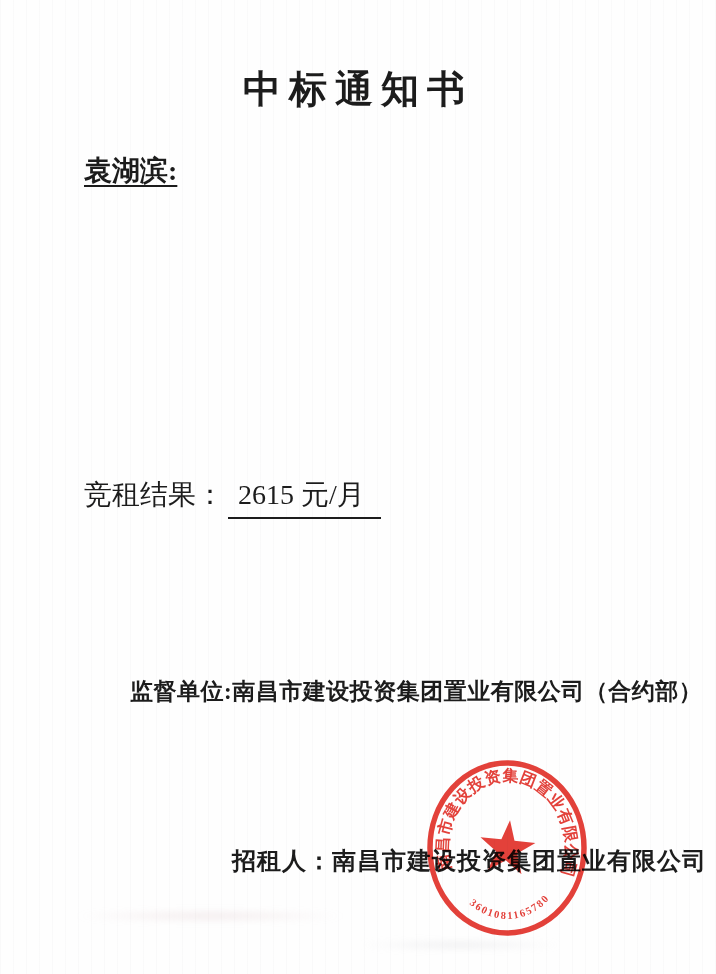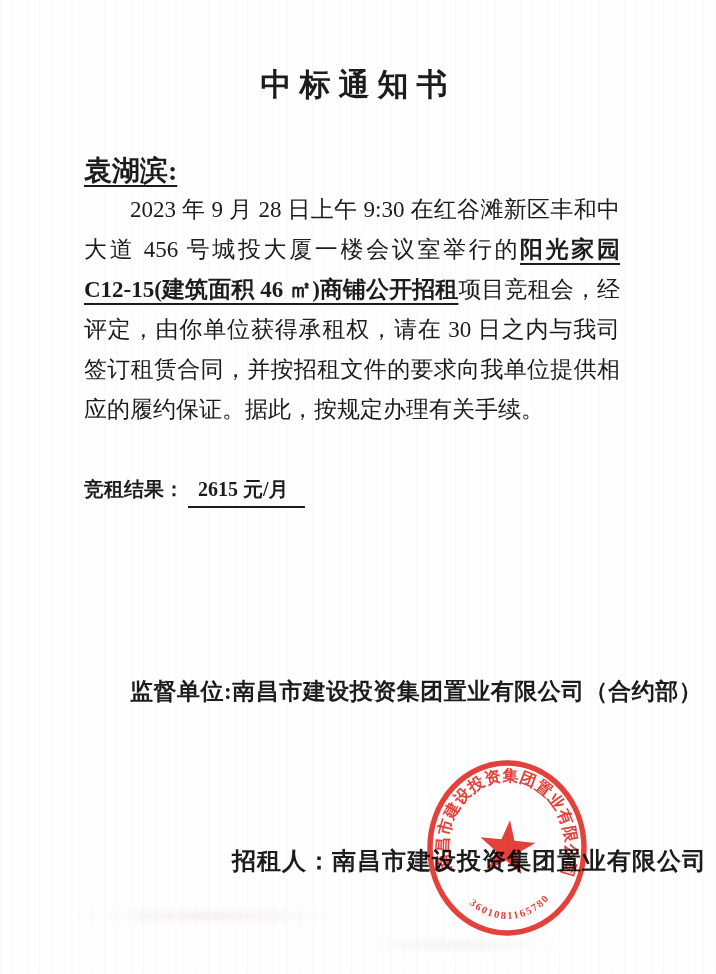--- a/index.html
+++ b/index.html
@@ -25,21 +25,21 @@
     filter:blur(3px);
   }
   .smudge2{
     position:absolute;left:330px;top:938px;width:260px;height:14px;
     background:radial-gradient(closest-side,rgba(205,205,210,0.30),rgba(205,205,210,0) 80%);
     filter:blur(3px);
   }
   .title{
     position:absolute;left:0;top:64px;width:716px;
     text-align:center;
-    font-size:31px;font-weight:bold;
+    font-size:38px;font-weight:bold;
     letter-spacing:8px;
   }
   .greeting{
     position:absolute;left:84px;top:152px;
     font-size:28px;font-weight:bold;
     text-decoration:underline;
     text-decoration-thickness:2px;
     text-underline-offset:5px;
   }
   .main-para{
@@ -50,21 +50,21 @@
   }
   .seg-plain{font-weight:normal;}
   .seg-strong{
     font-weight:bold;
     text-decoration:underline;
     text-decoration-thickness:2px;
     text-underline-offset:6px;
   }
   .result-line{
     position:absolute;left:84px;top:476px;
-    font-size:20px;font-weight:bold;
+    font-size:28px;font-weight:normal;
   }
   .result-value{
     display:inline-block;
     border-bottom:2.5px solid #1c1c1c;
     padding:0 16px 3px 10px;
     margin-left:4px;
   }
   .notice-para{
     position:absolute;left:84px;top:560px;width:538px;
     font-size:23px;line-height:40px;
@@ -109,21 +109,20 @@
 <div class="page">
 
   <div class="scan-stripes"></div>
   <div class="smudge1"></div>
   <div class="smudge2"></div>
 
   <div class="title">中标通知书</div>
 
   <div class="greeting">袁湖滨:</div>
 
-  <div class="main-para"><span class="seg-plain">2023 年 9 月 28 日上午 9:30 在红谷滩新区丰和中大道 456 号城投大厦一楼会议室举行的</span><span class="seg-strong">阳光家园 C12-15(建筑面积 46 ㎡)商铺公开招租</span><span class="seg-plain">项目竞租会，经评定，由你单位获得承租权，请在 30 日之内与我司签订租赁合同，并按招租文件的要求向我单位提供相应的履约保证。据此，按规定办理有关手续。</span></div>
 
   <div class="result-line"><span>竞租结果：</span><span class="result-value">2615 元/月</span></div>
 
 
   <div class="supervisor-line">监督单位:南昌市建设投资集团置业有限公司（合约部）</div>
 
 
   <div class="lessor-line">招租人：南昌市建设投资集团置业有限公司</div>
 
 

